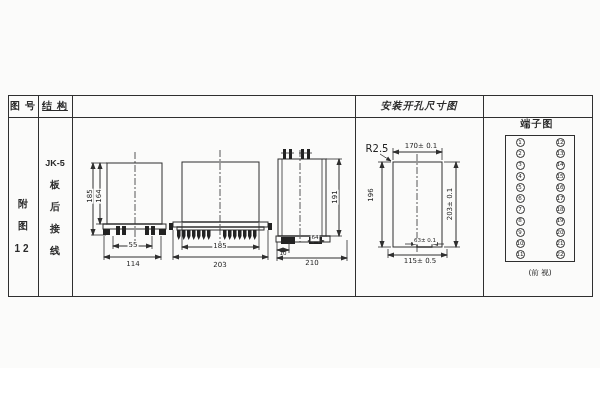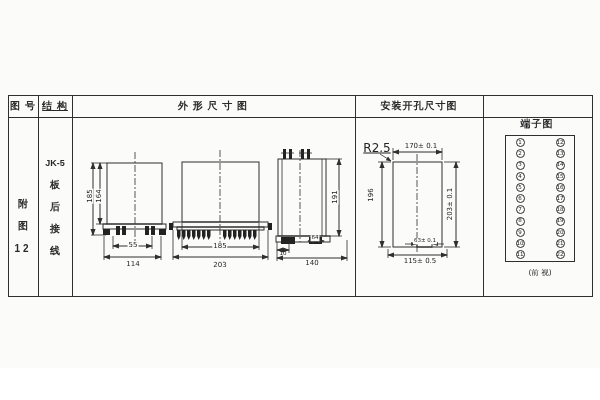--- a/index.html
+++ b/index.html
@@ -34,22 +34,21 @@
 
   <div class="frame" style="left:8px;top:95px;width:583px;height:200px;"></div>
   <div class="ln" style="left:8px;top:117px;width:584px;height:1px;"></div>
   <div class="ln" style="left:38px;top:95px;width:1px;height:201px;"></div>
   <div class="ln" style="left:72px;top:95px;width:1px;height:201px;"></div>
   <div class="ln" style="left:355px;top:95px;width:1px;height:201px;"></div>
   <div class="ln" style="left:483px;top:95px;width:1px;height:201px;"></div>
 
   <span class="hdr" style="left:23px;top:106px;">图 号</span>
   <span class="hdr" style="left:55px;top:106px;text-decoration:underline;">结 构</span>
-  <span class="hdr" style="left:213px;top:106px;">外 形 尺 寸 图</span>
-  <span class="hdr" style="left:419px;top:106px;">安装开孔尺寸图</span>
+  <span class="hdr" style="left:419px;top:106px;font-style:italic;">安装开孔尺寸图</span>
   <span class="hdr" style="left:537px;top:124px;">端子图</span>
 
   <span class="cjk" style="left:23px;top:204px;">附</span>
   <span class="cjk" style="left:23px;top:226px;">图</span>
   <span class="cjk" style="left:23px;top:248px;letter-spacing:3px;">12</span>
 
   <span class="cjk" style="left:55px;top:163px;font-size:9px;">JK-5</span>
   <span class="cjk" style="left:55px;top:185px;">板</span>
   <span class="cjk" style="left:55px;top:207px;">后</span>
   <span class="cjk" style="left:55px;top:229px;">接</span>
@@ -155,21 +154,21 @@
     <line class="thin" x1="5" y1="100" x2="5" y2="111"></line>
     <line class="thin" x1="17" y1="100" x2="17" y2="111"></line>
     <line x1="5" y1="108" x2="17" y2="108" marker-start="url(#a3)" marker-end="url(#a3)"></line>
     <line class="thin" x1="5" y1="111" x2="5" y2="119"></line>
     <line class="thin" x1="75" y1="98" x2="75" y2="119"></line>
     <line x1="5" y1="116" x2="75" y2="116" marker-start="url(#a3)" marker-end="url(#a3)"></line>
   </svg>
   <span class="lbl rot bg" style="left:335px;top:197px;">191</span>
   <span class="lbl tiny" style="left:283px;top:254px;">10</span>
   <span class="lbl tiny bg" style="left:315px;top:238px;">64</span>
-  <span class="lbl" style="left:312px;top:263px;">140</span>
+  <span class="lbl" style="left:312px;top:263px;">210</span>
 
   <svg style="left:364px;top:140px;" width="116" height="128" viewBox="0 0 116 128">
     <defs>
       <marker id="a4" viewBox="0 0 8 8" refX="7" refY="4" markerWidth="7" markerHeight="7" orient="auto-start-reverse">
         <path d="M0,1 L8,4 L0,7 z" fill="#2f2f2f"></path>
       </marker>
     </defs>
     <rect class="o" x="29" y="22" width="49" height="85"></rect>
     <line class="cl" x1="53" y1="14" x2="53" y2="112"></line>
     <line class="thin" x1="29" y1="20" x2="29" y2="8"></line>
@@ -182,21 +181,21 @@
     <line class="thin" x1="80" y1="22" x2="96" y2="22"></line>
     <line class="thin" x1="80" y1="107" x2="96" y2="107"></line>
     <line x1="92" y1="22" x2="92" y2="107" marker-start="url(#a4)" marker-end="url(#a4)"></line>
     <rect class="o" x="53" y="102" width="15" height="5"></rect>
     <line class="thin" x1="41" y1="104" x2="52" y2="104" marker-end="url(#a4)"></line>
     <line class="thin" x1="80" y1="104" x2="69" y2="104" marker-end="url(#a4)"></line>
     <line class="thin" x1="24" y1="109" x2="24" y2="118"></line>
     <line class="thin" x1="83" y1="109" x2="83" y2="118"></line>
     <line x1="24" y1="115" x2="83" y2="115" marker-start="url(#a4)" marker-end="url(#a4)"></line>
   </svg>
-  <span class="lbl" style="left:377px;top:148px;font-size:12px;text-decoration:underline;">R2.5</span>
+  <span class="lbl" style="left:377px;top:148px;font-size:10px;">R2.5</span>
   <span class="lbl" style="left:421px;top:146px;">170± 0.1</span>
   <span class="lbl rot bg" style="left:371px;top:195px;">196</span>
   <span class="lbl rot bg" style="left:450px;top:204px;">203± 0.1</span>
   <span class="lbl tiny bg" style="left:425px;top:241px;">63± 0.1</span>
   <span class="lbl bg" style="left:420px;top:261px;">115± 0.5</span>
 
   <div class="termbox" style="left:505px;top:135px;width:68px;height:125px;">
       <div class="term" style="left: 9.5px; top: 2.2px;">1</div>
       <div class="term" style="left: 9.5px; top: 13.4px;">2</div>
       <div class="term" style="left: 9.5px; top: 24.6px;">3</div>

